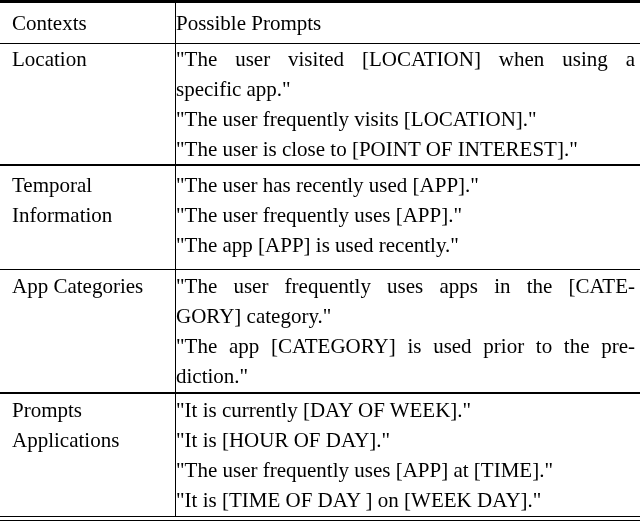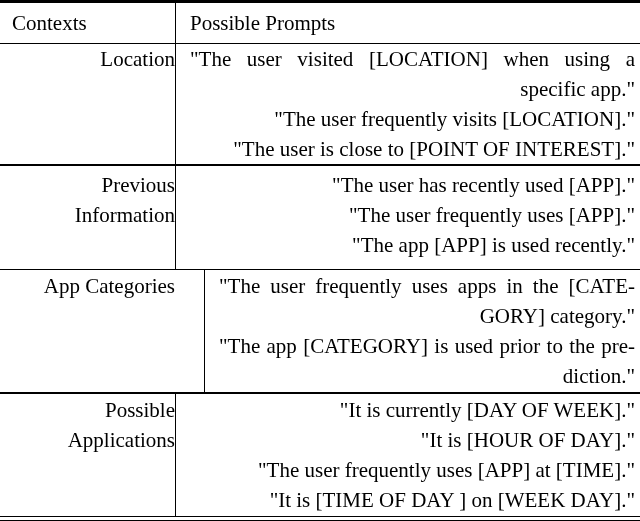--- a/index.html
+++ b/index.html
@@ -18,29 +18,28 @@
     -webkit-font-smoothing: antialiased;
   }
   .table { width: 640px; }
   .hrule { height: 1.5px; background: #000; }
   .hrule.thick { height: 2.5px; }
   .row { display: grid; grid-template-columns: 175px 1fr; }
   .cell { box-sizing: border-box; }
   .cell-l { padding-left: 12px; }
   .cell-r {
     border-left: 1.4px solid #000;
-    padding-left: 14px;
     padding-right: 5px;
   }
   .row.header .cell { padding-top: 5px; padding-bottom: 5px; }
   .row.r1 .cell { padding-top: 0; padding-bottom: 0; }
   .row.r2 .cell { padding-top: 4px; padding-bottom: 9px; }
-  .row.r3 .cell { padding-top: 1px; padding-bottom: 1px; margin-left: 29px; }
+  .row.r3 .cell { padding-top: 1px; padding-bottom: 1px; }
   .row.r4 .cell { padding-top: 1px; padding-bottom: 1px; }
-  .line { white-space: nowrap; text-align: right; }
+  .line { white-space: nowrap; }
   .line.wrapfirst {
     white-space: normal;
     text-align: justify;
     text-align-last: justify;
   }
   .bottom-gap { height: 2.5px; background: #ffffff; }
   .bottom-thick { height: 3px; background: #000000; }
 </style>
 </head>
 <body>
@@ -71,21 +70,21 @@
       <div>
         <div class="line">"The user is close to [POINT OF INTEREST]."</div>
       </div>
     </div>
   </div>
 
   <div class="hrule"></div>
 
   <div class="row r2">
     <div class="cell cell-l">
-      <div class="line">Previous</div>
+      <div class="line">Temporal</div>
       <div class="line">Information</div>
     </div>
     <div class="cell cell-r">
       <div>
         <div class="line">"The user has recently used [APP]."</div>
       </div>
       <div>
         <div class="line">"The user frequently uses [APP]."</div>
       </div>
       <div>
@@ -109,21 +108,21 @@
         <div class="line wrapfirst">"The app [CATEGORY] is used prior to the pre-</div>
         <div class="line">diction."</div>
       </div>
     </div>
   </div>
 
   <div class="hrule"></div>
 
   <div class="row r4">
     <div class="cell cell-l">
-      <div class="line">Possible</div>
+      <div class="line">Prompts</div>
       <div class="line">Applications</div>
     </div>
     <div class="cell cell-r">
       <div>
         <div class="line">"It is currently [DAY OF WEEK]."</div>
       </div>
       <div>
         <div class="line">"It is [HOUR OF DAY]."</div>
       </div>
       <div>

